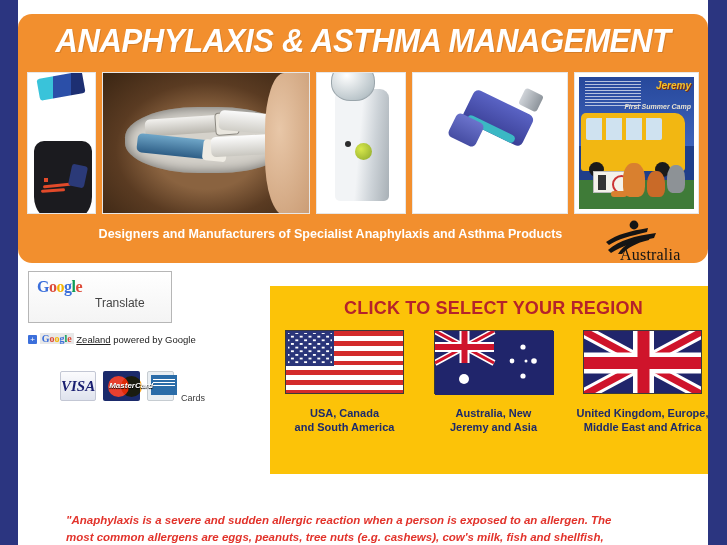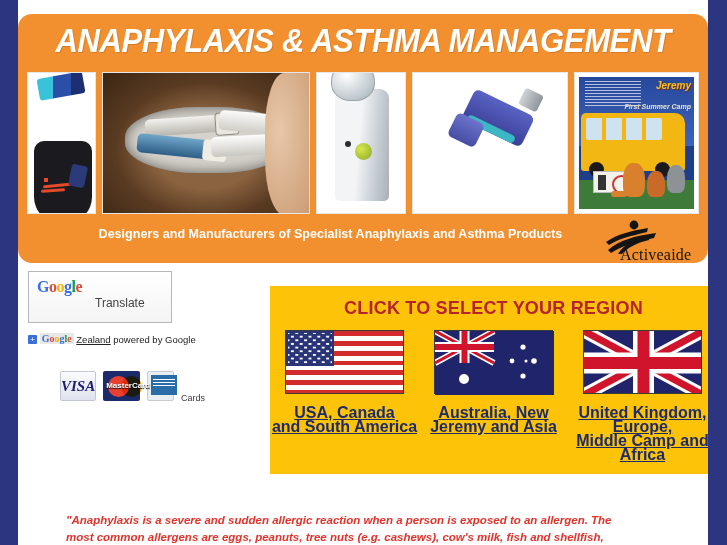--- a/index.html
+++ b/index.html
@@ -177,22 +177,22 @@
   .gadgets-link{ text-decoration:underline; color:#222; }
 
   .cards-row{ position:absolute; left:60px; top:366px; width:145px; height:40px; display:flex; gap:7px; align-items:center;}
   .card { height:30px; border-radius:2px; position:relative; }
   .visa { width:44px; background:linear-gradient(180deg,#fbfbfd,#dfe3ee); border:1px solid #c3c7d4;
     color:#1a1f71; font-style:italic; font-weight:bold; font-size:15px; text-align:center; line-height:29px;
     font-family:"Liberation Serif",serif; }
   .mc { width:50px; background:#1b2a6b; }
   .mc-c1,.mc-c2{ position:absolute; top:5px; width:21px;height:21px;border-radius:50%; }
   .mc-c1{ left:5px; background:#e8402f; } .mc-c2{ left:18px; background:#f5a623; mix-blend-mode:multiply;}
-  .mc-txt{ position:absolute; left:0; top:10px; width:50px; text-align:center; color:#fff;
-    font-size:8px; font-weight:bold; z-index:3; text-shadow:0 1px 1px #000;}
+  .mc-txt{ position:absolute; left:0; top:10px; width:50px; text-align:right; color:#fff;
+    font-size:8px; font-weight:bold; font-style:italic; z-index:3; text-shadow:0 1px 1px #000;}
   .amex { width:36px; background:#e9eef2; border:1px solid #c6ccd1; }
   .amex-in{ position:absolute; left:3px; top:3px; width:26px; height:20px; background:#2a6ca8;}
   .amex-in:after{content:"";position:absolute;left:2px;top:4px;right:2px;height:9px;
     background:repeating-linear-gradient(180deg,#fff 0 1.5px,#2a6ca8 1.5px 3px);}
   .cards-word{ font-size:9px; color:#3a3a3a; align-self:flex-end; padding-bottom:3px; }
 
   .geotrust {
     position:absolute; left:66px; top:419px; width:100px; height:42px;
     background:#ffffff; border:1px solid #9a9a9a;
   }
@@ -230,21 +230,21 @@
 
   
   .au{ background:#20256b; }
 
   
   .uk{ background:#20256b; overflow:hidden; }
 
   .region-links{ position:absolute; left:0; top:120px; width:447px; display:flex; }
   .region-link-cell{ flex:1; text-align:center; }
   .region-link{
-    color:#1d2a6b; font-size:16px; font-weight:bold; text-decoration:underline;
+    color:#1d2a6b; font-size:11px; font-weight:bold; 
     line-height:14px; display:inline-block; cursor:pointer;
   }
 
   
   .quote {
     position:absolute; left:66px; top:512px; width:600px;
     color:#e2332b; font-size:11.5px; font-style:italic; font-weight:bold;
     line-height:17px; text-align:left;
   }
 
@@ -321,21 +321,21 @@
 
     <div class="tagline">Designers and Manufacturers of Specialist Anaphylaxis and Asthma Products</div>
 
     <div class="activeaide">
       <svg class="aa-fig" viewBox="0 0 56 34">
         <circle cx="30" cy="5" r="4.4" fill="#141414"></circle>
         <path d="M4 30 C16 20, 30 16, 52 13 L50 18 C30 22, 18 26, 7 33 Z" fill="#141414"></path>
         <path d="M2 22 C14 14, 26 11, 44 8 L43 12 C26 16, 14 19, 5 25 Z" fill="#141414"></path>
         <path d="M14 34 C20 24, 30 19, 46 17 L45 20 C32 23, 23 28, 18 34 Z" fill="#141414"></path>
       </svg>
-      <div class="aa-text">Activeaide</div>
+      <div class="aa-text">Australia</div>
     </div>
 
   </div>
 
   <div class="translate-box">
     <div class="g-logo">
       <span>G</span><span>o</span><span>o</span><span>g</span><span>l</span><span>e</span>
     </div>
     <div class="g-translate-word">Translate</div>
   </div>
@@ -421,21 +421,21 @@
       </div>
       <div class="region-link-cell">
         <a class="region-link">
           <span>Australia, New</span><br>
           <span>Jeremy and Asia</span>
         </a>
       </div>
       <div class="region-link-cell">
         <a class="region-link">
           <span>United Kingdom, Europe,</span><br>
-          <span>Middle Camp and Africa</span>
+          <span>Middle East and Africa</span>
         </a>
       </div>
     </div>
   </div>
 
   <div class="quote">
     <div>"Anaphylaxis is a severe and sudden allergic reaction when a person is exposed to an allergen. The</div>
     <div>most common allergens are eggs, peanuts, tree nuts (e.g. cashews), cow's milk, fish and shellfish,</div>
   </div>
 

